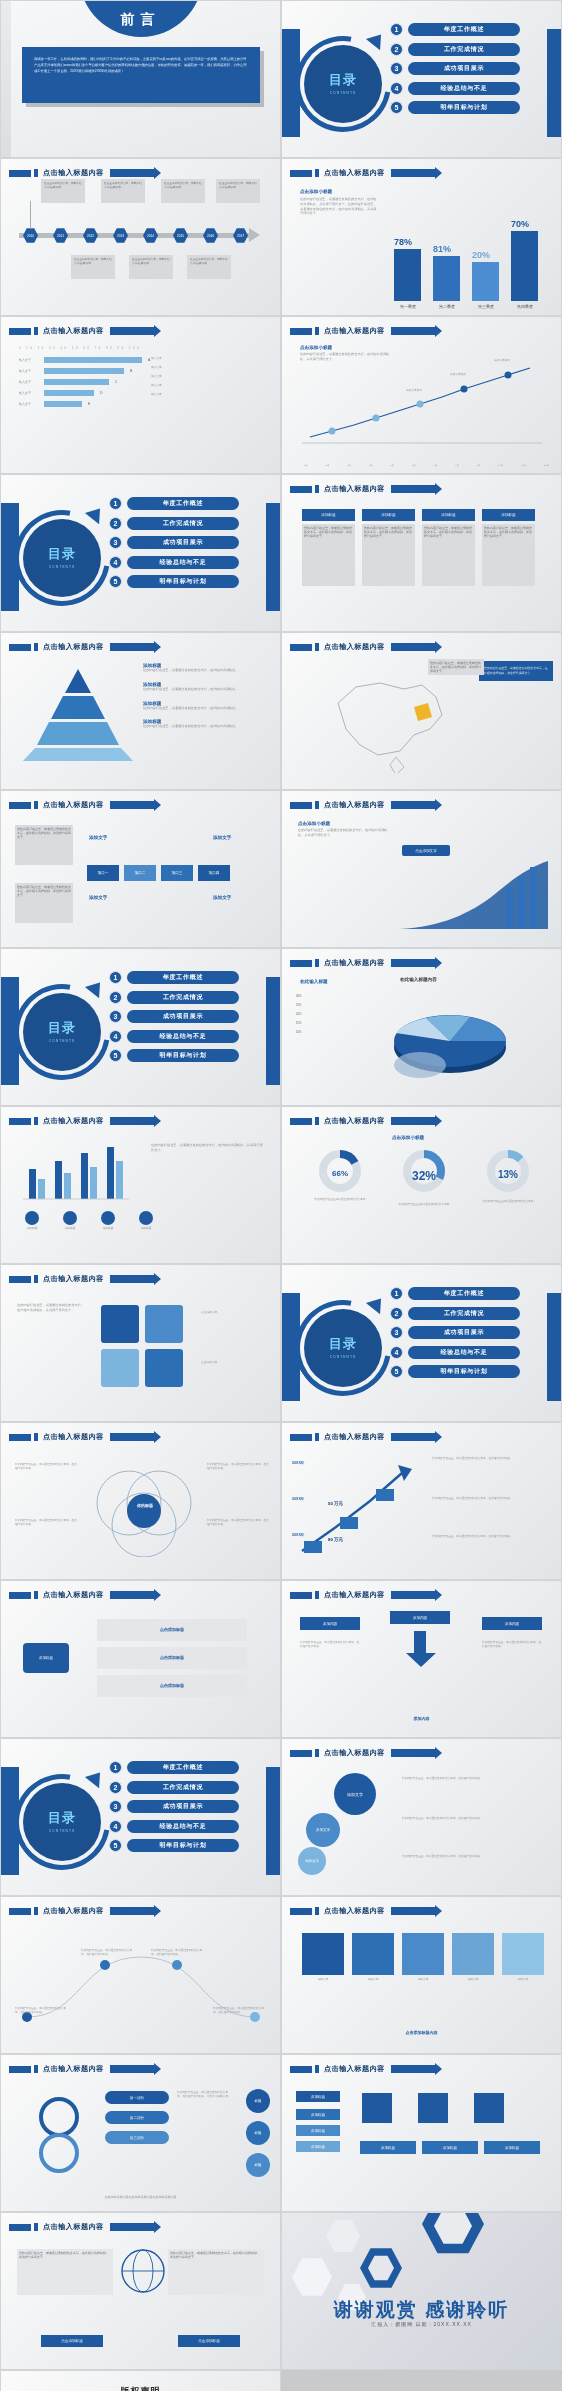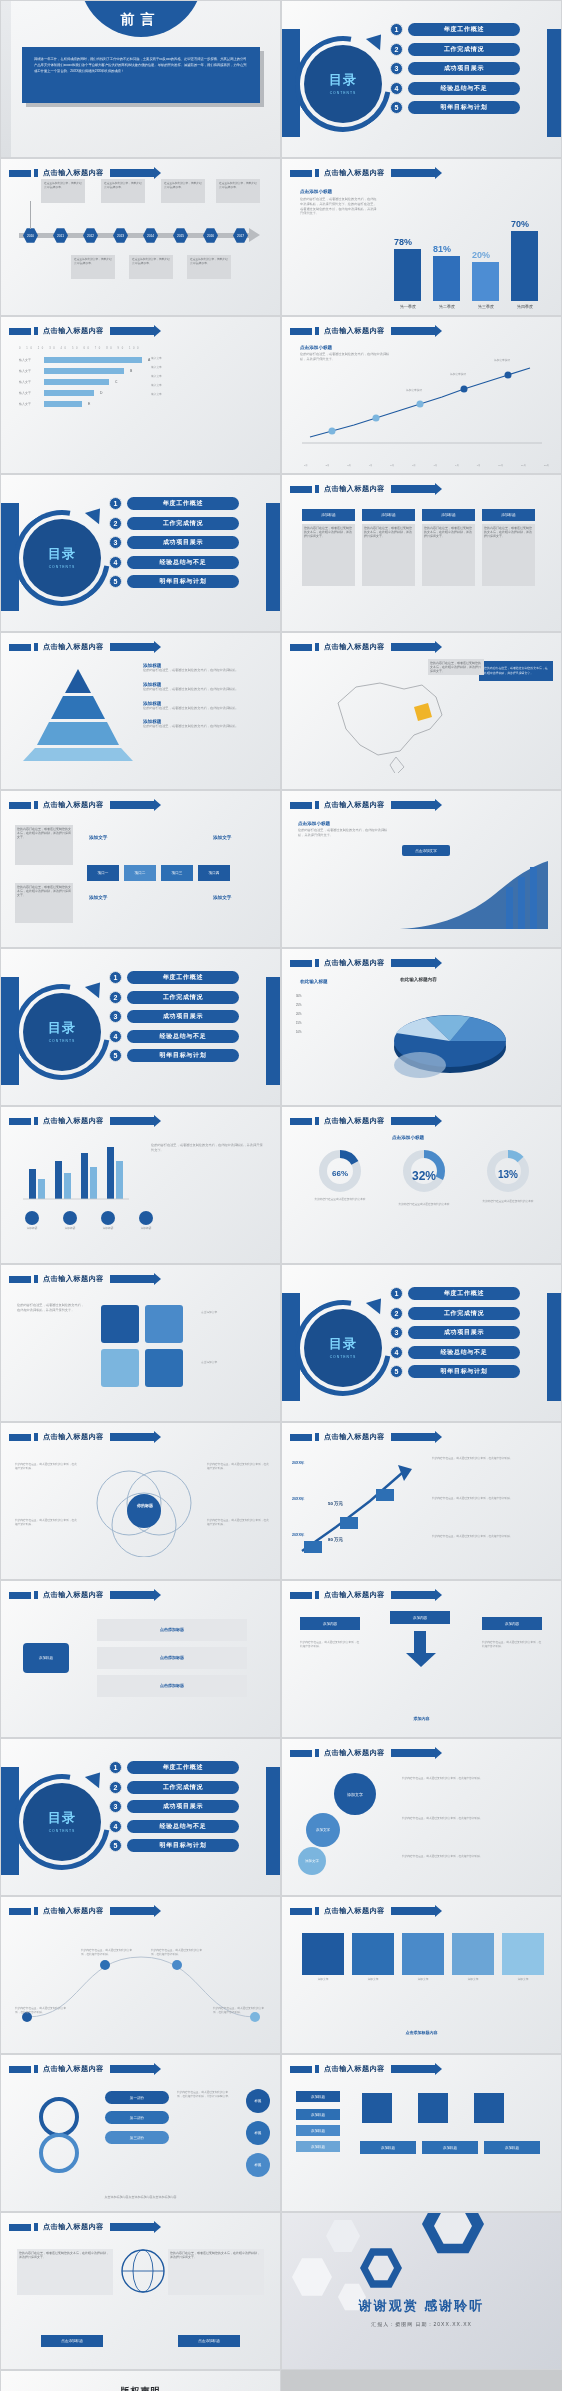--- a/index.html
+++ b/index.html
@@ -82,21 +82,21 @@
   .q-bar { position:absolute; bottom:14px; width:27px; background:#1f5aa0; }
   .q-lbl { position:absolute; font-size:4px; color:#4a4e52; bottom:6px; text-align:center; width:40px; }
   .q-val { position:absolute; font-size:9px; font-weight:bold; color:#1f5aa0; }
 
   .tiny { font-size:2.7px; color:#8f9296; line-height:1.45; }
   .tiny-d { font-size:2.7px; color:#5f6367; line-height:1.45; }
 
   
   .thanks { background:linear-gradient(135deg,#e9eaee 0%,#dcdee4 45%,#cfd3da 100%); }
   .thx-txt { position:absolute; left:0; right:0; top:84px; text-align:center;
-     color:#1f5aa0; font-size:13px; font-weight:bold; letter-spacing:2px; }
+     color:#1f5aa0; font-size:19px; font-weight:bold; letter-spacing:2px; }
   .thx-sub { position:absolute; left:0; right:0; top:108px; text-align:center;
      color:#55595e; font-size:5px; letter-spacing:1px; }
   .hexo { position:absolute; clip-path:polygon(25% 3%,75% 3%,100% 50%,75% 97%,25% 97%,0 50%); }
   .cr-title { position:absolute; left:0; right:0; top:14px; text-align:center;
      color:#23262a; font-size:9px; font-weight:bold; letter-spacing:1px; }
 </style>
 </head>
 <body>
 
 <div class="deck">

